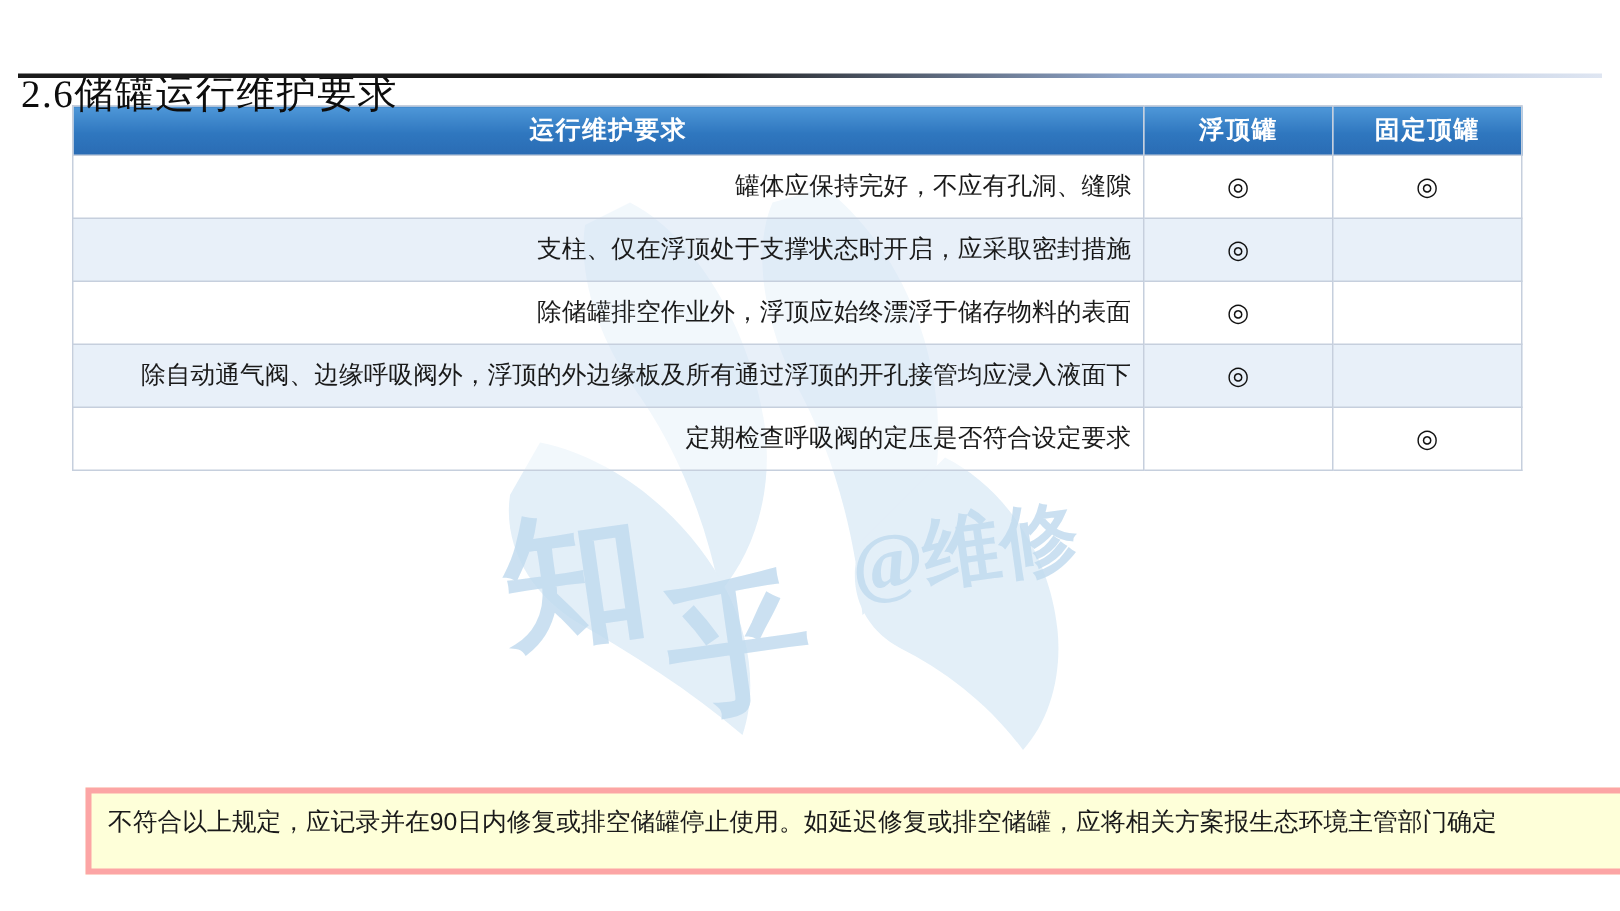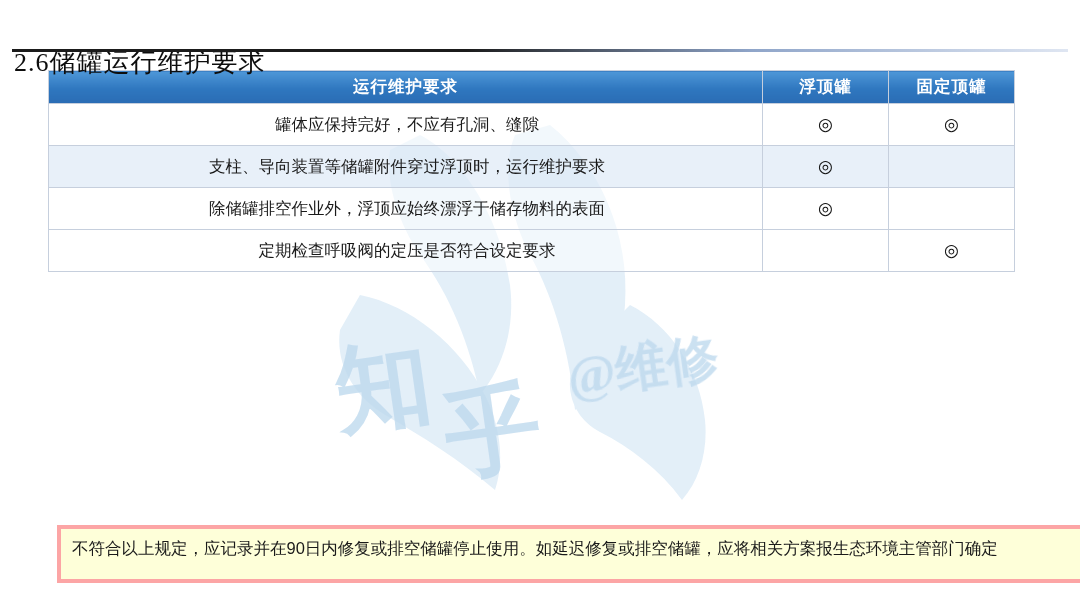--- a/index.html
+++ b/index.html
@@ -80,21 +80,21 @@
     border-color: #9fb6d4;
   }
   .col-req { width: 714px; }
   .col-float { width: 126px; }
   .col-fixed { width: 126px; }
 
   tbody td.req-cell {
     font-size: 16.5px;
     line-height: 27px;
     padding: 7px 8px 7px 11px;
-    text-align: center;
+    text-align: right;
     color: #1a1a1a;
     vertical-align: middle;
   }
   tbody td.mark-cell {
     text-align: center;
     vertical-align: middle;
     font-size: 17px;
     color: #111;
   }
   tbody tr.odd td { background-color: rgba(255,255,255,0.55); }
@@ -153,26 +153,31 @@
         <th>固定顶罐</th>
       </tr>
     </thead>
     <tbody>
       <tr class="odd">
         <td class="req-cell">罐体应保持完好，不应有孔洞、缝隙</td>
         <td class="mark-cell">◎</td>
         <td class="mark-cell">◎</td>
       </tr>
       <tr class="even">
-        <td class="req-cell">支柱、导向装置等储罐附件穿过浮顶时，运行维护要求</td>
+        <td class="req-cell">支柱、仅在浮顶处于支撑状态时开启，应采取密封措施</td>
         <td class="mark-cell">◎</td>
         <td class="mark-cell"></td>
       </tr>
       <tr class="odd">
         <td class="req-cell">除储罐排空作业外，浮顶应始终漂浮于储存物料的表面</td>
+        <td class="mark-cell">◎</td>
+        <td class="mark-cell"></td>
+      </tr>
+      <tr class="even">
+        <td class="req-cell">除自动通气阀、边缘呼吸阀外，浮顶的外边缘板及所有通过浮顶的开孔接管均应浸入液面下</td>
         <td class="mark-cell">◎</td>
         <td class="mark-cell"></td>
       </tr>
       <tr class="odd">
         <td class="req-cell">定期检查呼吸阀的定压是否符合设定要求</td>
         <td class="mark-cell"></td>
         <td class="mark-cell">◎</td>
       </tr>
     </tbody>
   </table>

